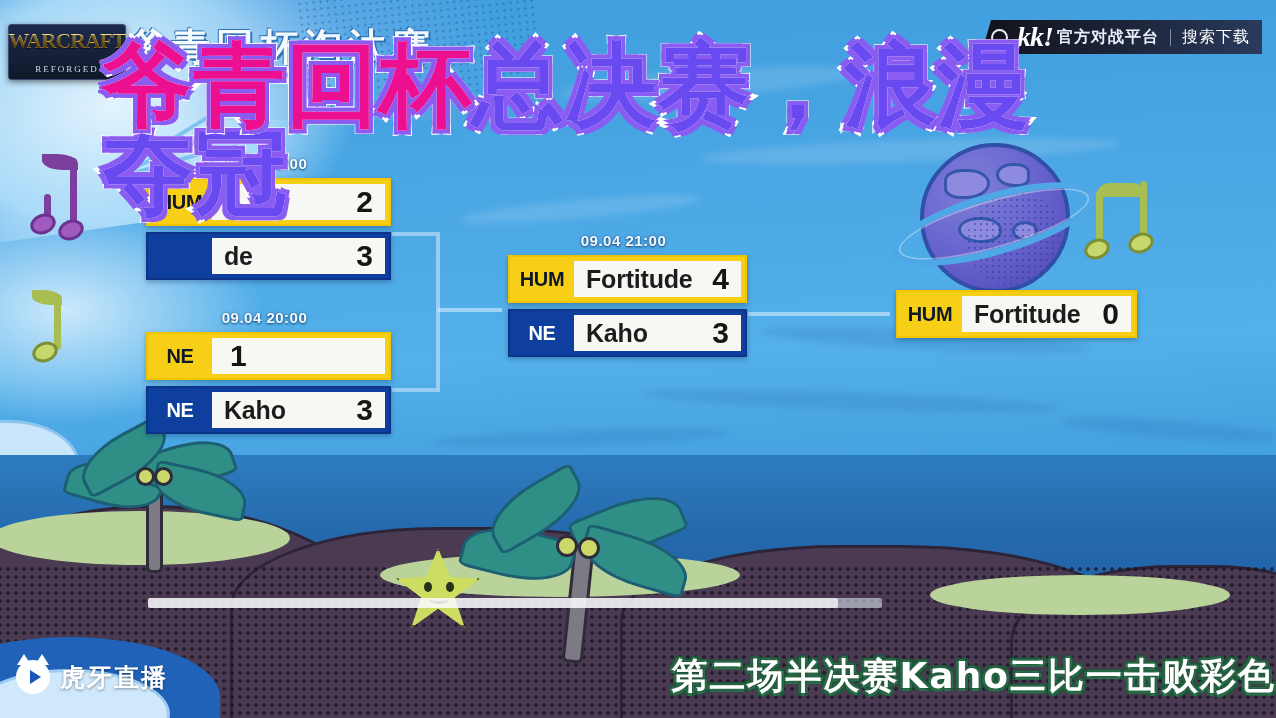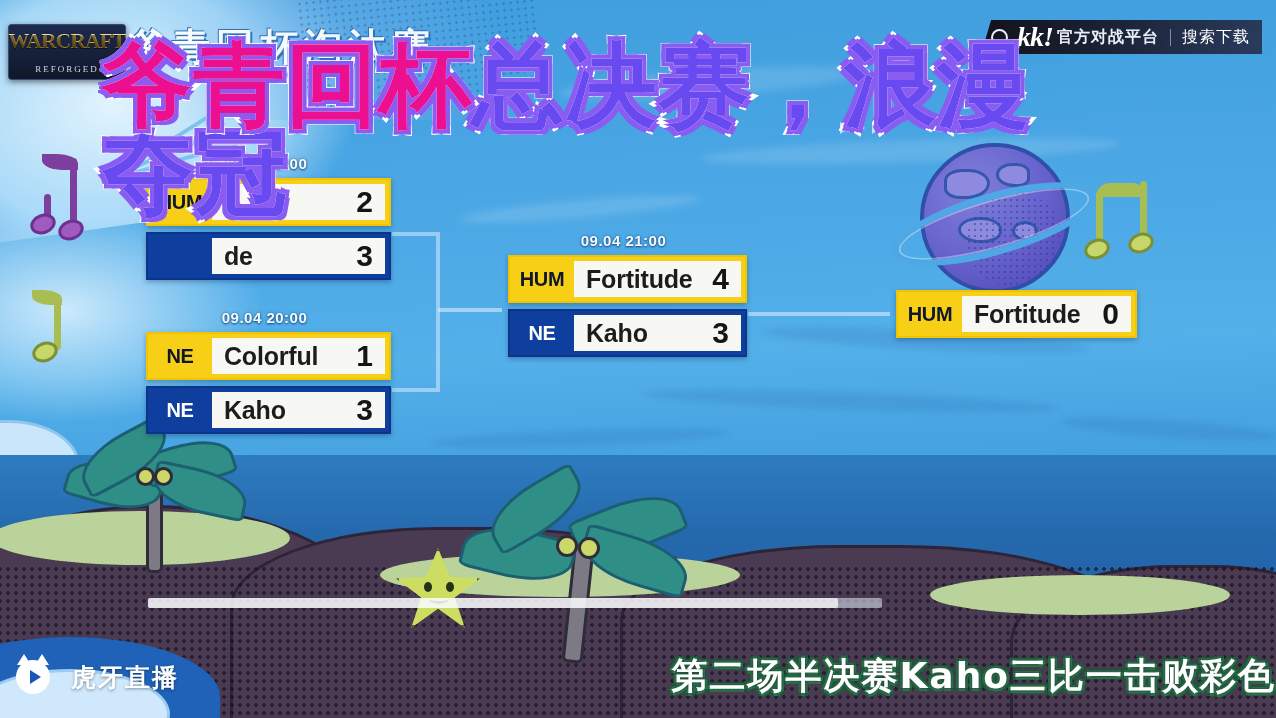--- a/index.html
+++ b/index.html
@@ -251,21 +251,21 @@
     font-size:36px; font-weight:bold; letter-spacing:2px;
     color:#ffffff; font-family:"DejaVu Sans", sans-serif;
     text-shadow:
       0 0 4px #1a3a2a,
       2.5px 0 0 #2f7a52, -2.5px 0 0 #2f7a52, 0 2.5px 0 #2f7a52, 0 -2.5px 0 #2f7a52,
       3px 3px 0 #1f5a3a, -3px 3px 0 #1f5a3a, 3px -3px 0 #1f5a3a, -3px -3px 0 #1f5a3a;
   }
 
   
   #huya {
-    position:absolute; left:16px; top:660px; display:flex; align-items:center; gap:21px;
+    position:absolute; left:16px; top:660px; display:flex; align-items:center; gap:10px;
   }
   #huya .cat {
     width:34px; height:34px; border-radius:50%; background:#ffffff;
     position:relative; display:flex; align-items:center; justify-content:center;
   }
   #huya .cat::before, #huya .cat::after {
     content:""; position:absolute; top:-6px; width:0; height:0;
     border-left:7px solid transparent; border-right:7px solid transparent;
     border-bottom:11px solid #ffffff;
   }
@@ -437,21 +437,20 @@
         <div class="score">3</div>
       </div>
     </div>
   </div>
 
   <div class="match m-sf2">
     <div class="time">09.04 20:00</div>
     <div class="row win">
       <div class="race">NE</div>
       <div class="plate">
-        <div class="team">Colorful</div>
         <div class="score">1</div>
       </div>
     </div>
     <div class="gap"></div>
     <div class="row lose">
       <div class="race">NE</div>
       <div class="plate">
         <div class="team">Kaho</div>
         <div class="score">3</div>
       </div>

